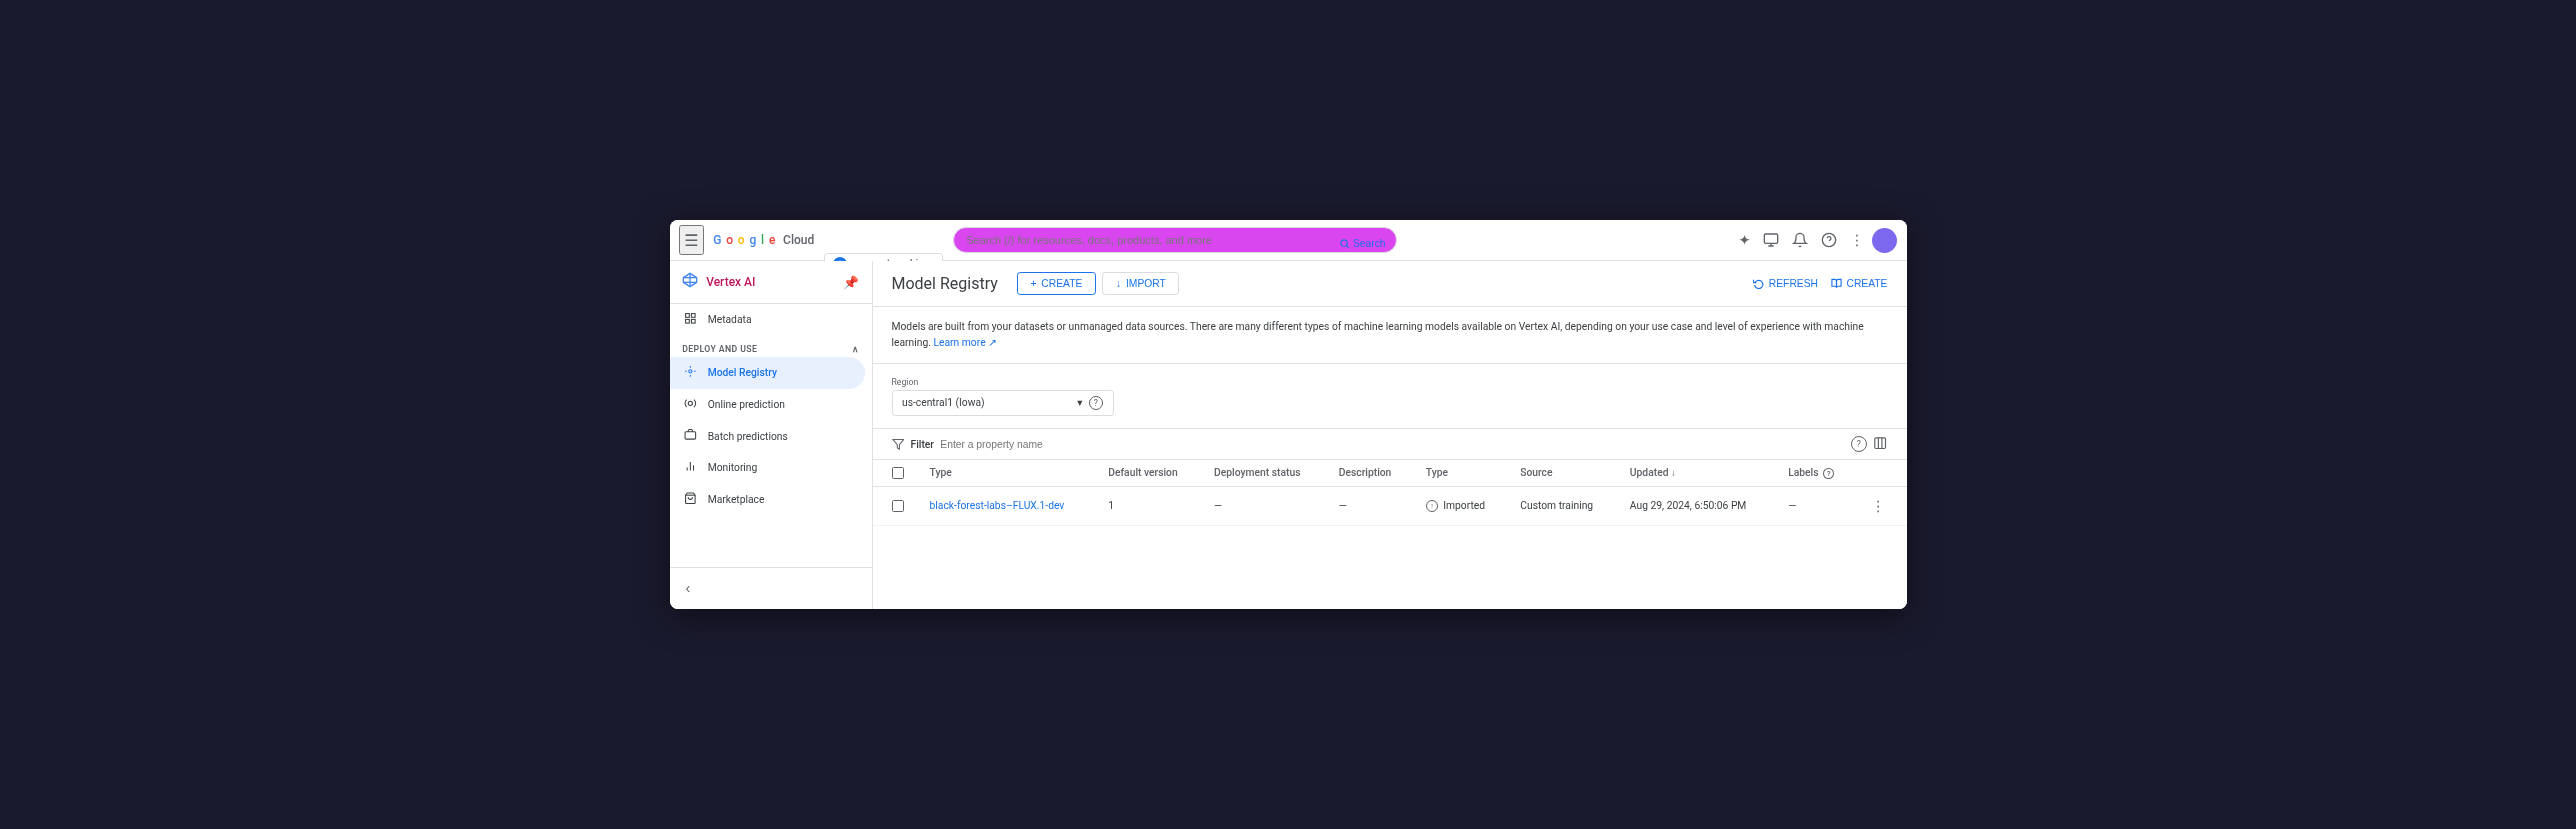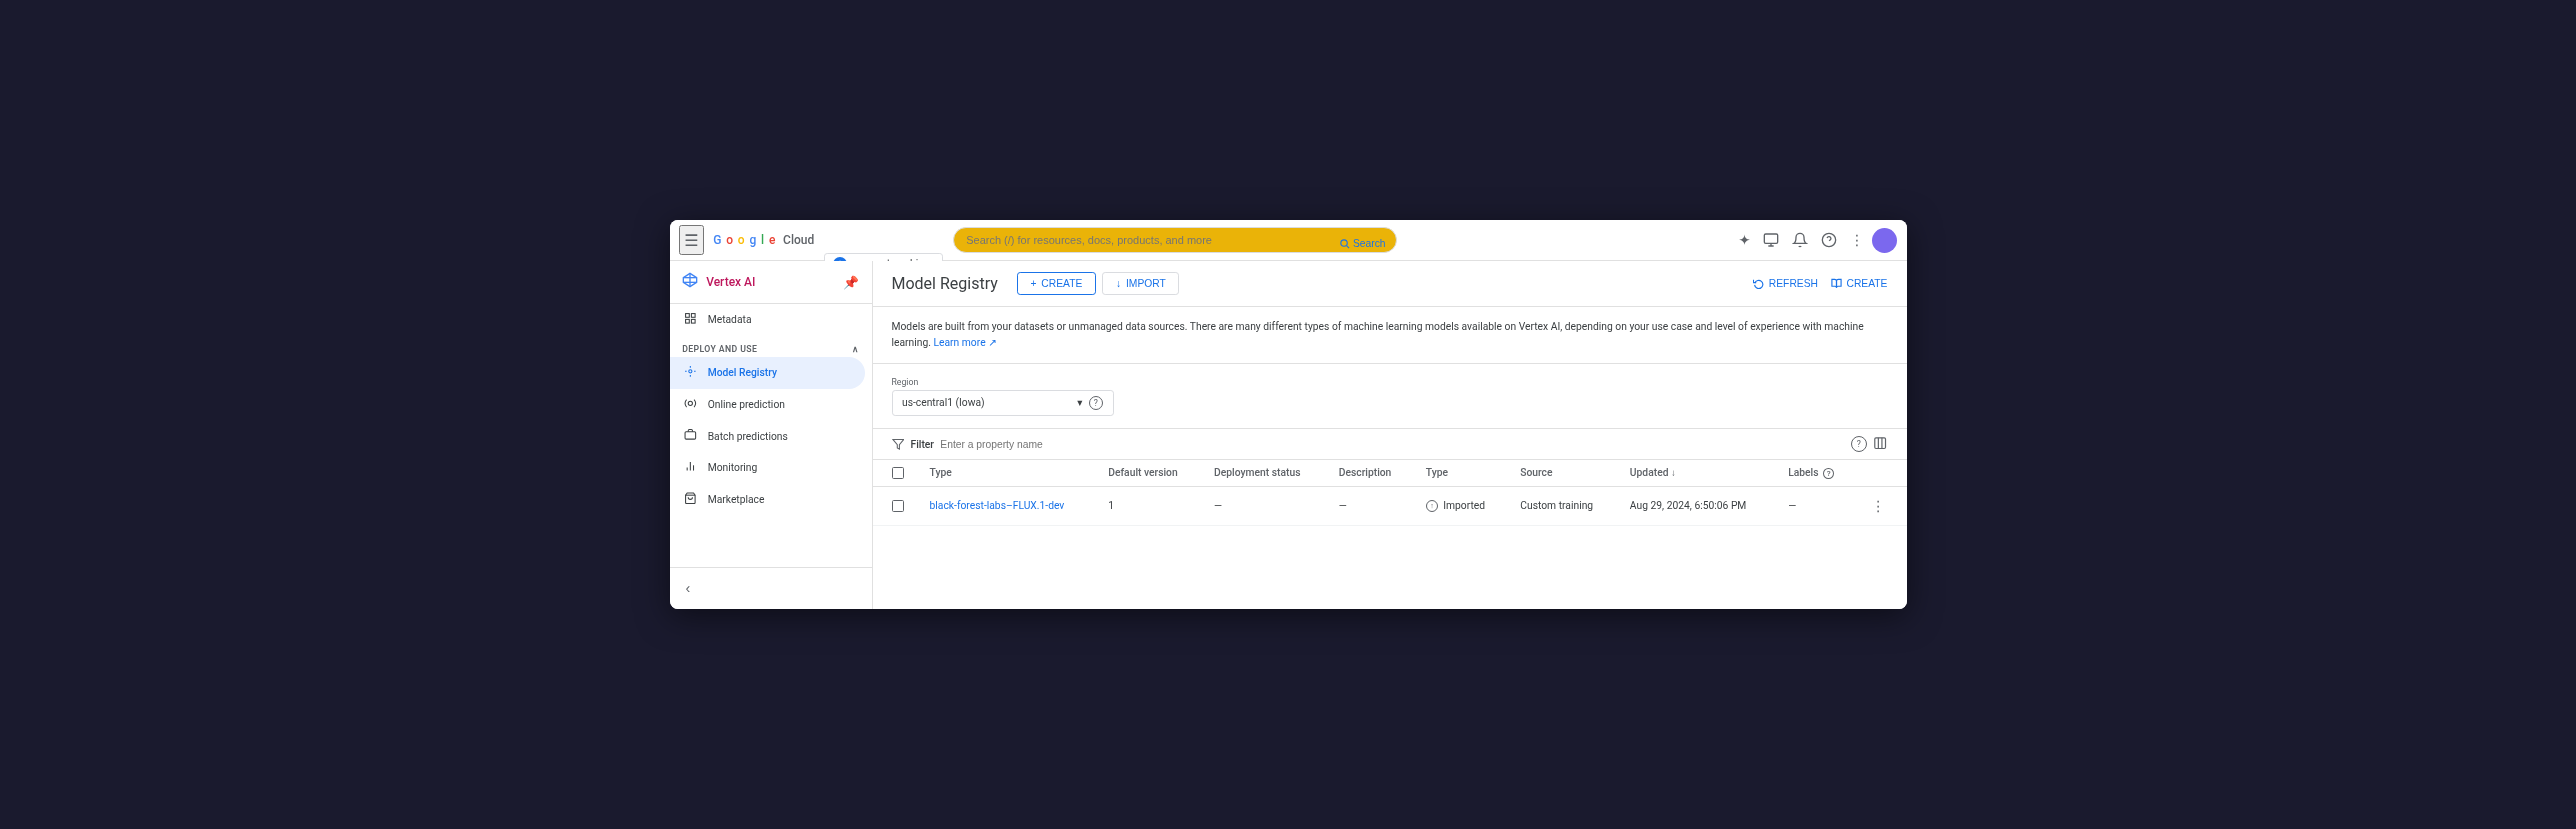--- a/index.html
+++ b/index.html
@@ -412,21 +412,21 @@
       position: relative;
     }
     .search-container input {
       width: 100%;
       border: 0.8px solid #dadce0;
       border-radius: 19px;
       padding: 5.6px 40px 5.6px 12.7px;
       font-size: 11px;
       color: #3c4043;
       outline: none;
-      background: #eab308;
+      background: #d946ef;
     }
     .search-btn-inline {
       position: absolute;
       right: 0;
       top: 0;
       bottom: 0;
       background: none;
       border: none;
       color: #1a73e8;
       font-size: 10.3px;

